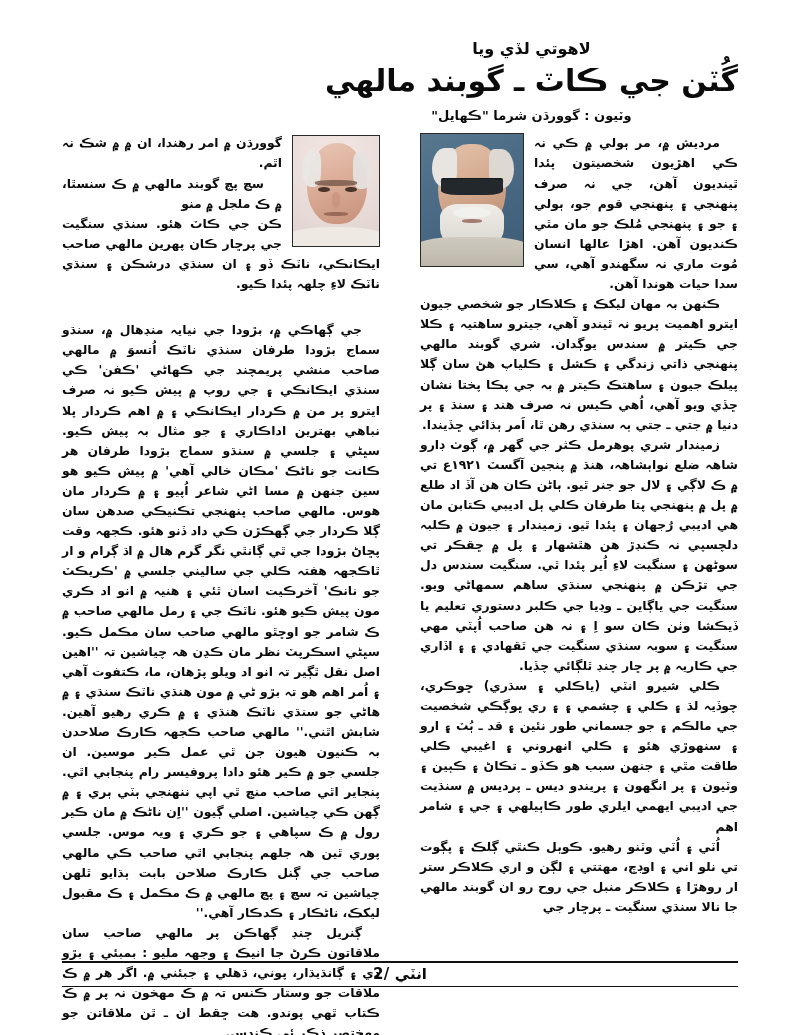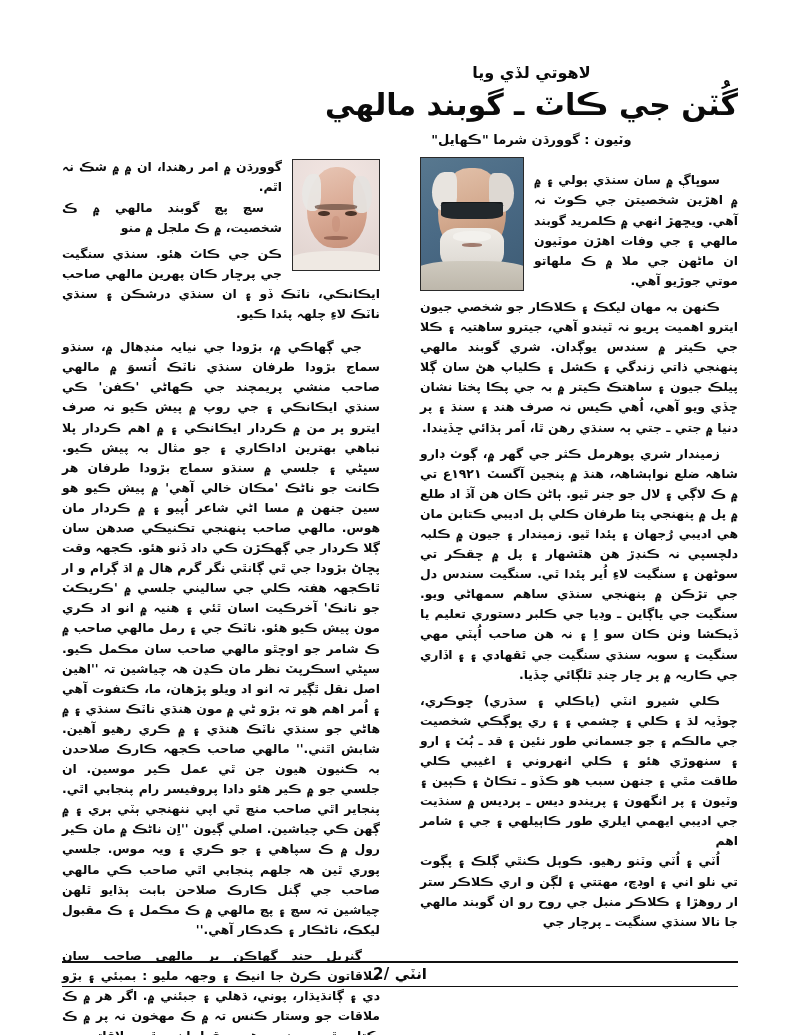--- a/index.html
+++ b/index.html
@@ -4,21 +4,21 @@
 <title>Sipoon — page 17</title>
 <style>
   html,body{margin:0;padding:0;background:#ffffff;}
   body{
     width:800px;height:1035px;overflow:hidden;position:relative;
     font-family:"DejaVu Sans","Liberation Sans",sans-serif;
     color:#0b0b0b;
   }
   .page{
     position:absolute;inset:0;
-    padding:62px 62px 0 62px;
+    padding:38px 62px 0 62px;
     box-sizing:border-box;
   }
 
   
   .head-wrap{
     display:flex;flex-direction:row;align-items:flex-start;
     gap:0;
   }
   .head-right{
     flex:0 0 330px;
@@ -116,22 +116,22 @@
   .col p{
     margin:0;
     font-size:12.4px;
     line-height:1.62;
     text-align:justify;
     text-justify:inter-word;
     font-weight:700;
     letter-spacing:-.1px;
   }
   .col p.indent{text-indent:18px;}
-  .col p.gap{margin-top:13px;}
-  .col p.gap-sm{margin-top:6px;}
+  .col p.gap{margin-top:26px;}
+  .col p.gap-sm{}
 
   
   .fig-left{
     float:left;
     margin:0 10px 4px 0;
     shape-outside:margin-box;
   }
   .fig-right{
     float:right;
     margin:2px 0 4px 10px;
@@ -182,21 +182,21 @@
         <div class="pb-hairL"></div>
         <div class="pb-hairR"></div>
         <div class="pb-glassbar"></div>
         <div class="pb-glass"></div>
         <div class="pb-beard"></div>
         <div class="pb-mous"></div>
         <div class="pb-lip"></div>
         <div class="pb-shirt"></div>
       </div>
 
-      <p class="indent gap">سوڀاڳ ۾ سان سنڌي ٻولي ۽ ۾ ۾ اهڙين شخصيتن جي ڪوٽ نہ آهي. ويڇهڙ انهي ۾ ڪلمريد گوبند مالهي ۽ جي وفات اهڙن موٽيون ان ماڻهن جي ملا ۾ ڪ ملهاتو موتي جوڙيو آهي.</p>
+      <p class="indent">مرديش ۾، مر ٻولي ۾ ڪي نہ ڪي اهڙيون شخصيتون پئدا ٿينديون آهن، جي نہ صرف پنهنجي ۽ پنهنجي قوم جو، ٻولي ۽ جو ۽ پنهنجي مُلڪ جو مان مٿي ڪنديون آهن. اهڙا عالها انسان مُوت ماري نہ سگهندو آهي، سي سدا حيات هوندا آهن.</p>
       <p class="indent gap-sm">ڪنهن بہ مهان ليکڪ ۽ ڪلاڪار جو شخصي جيون ايترو اهميت پريو نہ ٿيندو آهي، جيترو ساهتيہ ۽ ڪلا جي ڪيتر ۾ سندس يوڳدان. شري گوبند مالهي پنهنجي ذاتي زندگي ۽ ڪشل ۽ ڪلياپ هڻ سان ڳلا پيلڪ جيون ۽ ساهتڪ ڪيتر ۾ بہ جي پڪا پختا نشان ڇڏي ويو آهي، اُهي ڪيس نہ صرف هند ۽ سنڌ ۽ پر دنيا ۾ جتي ـ جتي ٻہ سنڌي رهن ٿا، اَمر ٻڌائي ڇڏيندا.</p>
       <p class="indent gap-sm">زميندار شري پوهرمل ڪثر جي گهر ۾، ڳوٺ ڊارو شاهہ ضلع نواٻشاهہ، هنڌ ۾ پنجين آگسٽ ١٩٢١ع تي ۾ ڪ لاڳي ۽ لال جو جنر ٿيو. ٻاڻن ڪان هن آڏ اد طلع ۾ پل ۾ پنهنجي پتا طرفان ڪلي ٻل اديبي ڪتابن مان هي اديبي رُجهان ۽ پئدا ٿيو. زميندار ۽ جيون ۾ ڪلبہ دلچسپي نہ ڪنڊڙ هن هٿشهار ۽ پل ۾ ڇقڪر تي سوڻهن ۽ سنگيت لاءِ اُير پئدا ٿي. سنگيت سندس دل جي تڙڪن ۾ پنهنجي سنڌي ساهم سمهاڻي ويو. سنگيت جي ياڳاين ـ وڊيا جي ڪلبر دستوري تعليم يا ڏيڪشا وٺن ڪان سو اِ ۽ نہ هن صاحب اُپٽي مهي سنگيت ۽ سوبہ سنڌي سنگيت جي ٿقهادي ۽ ۽ اڏاري جي ڪاريہ ۾ پر ڇار چنڊ ٿلڳائي چڏيا.</p>
       <p class="indent gap-sm">ڪلي شيرو انٽي (ياڪلي ۽ سڌري) ڇوڪري، چوڏيہ لڌ ۽ ڪلي ۽ چشمي ۽ ۽ ري ڀوڳڪي شخصيت جي مالڪم ۽ جو جسماني طور نئين ۽ قد ـ ٻُٽ ۽ ارو ۽ سنهوڙي هئو ۽ ڪلي انهروني ۽ اغيبي ڪلي طاقت مٿي ۽ جنهن سبب هو ڪڏو ـ تڪاڻ ۽ ڪٻين ۽ وٽيون ۽ پر انگهون ۽ پريندو ديس ـ پرديس ۾ سنڌيت جي اديبي ايهمي ايلري طور ڪاٻيلهي ۽ جي ۽ شامر اهم</p>
       <p class="indent">اُٽي ۽ اُٽي وٽنو رهيو. ڪوٻل ڪنٿي ڳلڪ ۽ پڳوت تي نلو اني ۽ اوڊچ، مهتتي ۽ لڳن و اري ڪلاڪر ستر ار روهڙا ۽ ڪلاڪر منبل جي روح رو ان گوبند مالهي جا نالا سنڌي سنگيت ـ پرڇار جي</p>
     </div>
 
     <div class="col">
 
       <div class="fig-right photo photo-a">
         <div class="pa-bg"></div>
@@ -205,21 +205,21 @@
         <div class="pa-hairR"></div>
         <div class="pa-brow"></div>
         <div class="pa-eyeL"></div>
         <div class="pa-eyeR"></div>
         <div class="pa-nose"></div>
         <div class="pa-mouth"></div>
         <div class="pa-shirt"></div>
       </div>
 
       <p>گوورڌن ۾ امر رهندا، ان ۾ ۾ شڪ نہ اٿم.</p>
-      <p class="indent">سچ پچ گوبند مالهي ۾ ڪ شخصيت، ۾ ڪ ملجل ۾ منو</p>
+      <p class="indent">سچ پچ گوبند مالهي ۾ ڪ سنسٿا، ۾ ڪ ملجل ۾ منو</p>
       <p class="gap-sm">ڪن جي ڪاٽ هئو. سنڌي سنگيت جي پرڇار ڪان پهرين مالهي صاحب ايڪانڪي، ناٽڪ ڏو ۽ ان سنڌي درشڪن ۽ سنڌي ناٽڪ لاءِ چلهہ پئدا ڪيو.</p>
       <p class="indent gap">جي ڳهاڪي ۾، بڙودا جي نيايہ منڊهال ۾، سنڌو سماج بڙودا طرفان سنڌي ناٽڪ اُتسوَ ۾ مالهي صاحب منشي پريمچند جي ڪهاڻي 'ڪفن' ڪي سنڌي ايڪانڪي ۽ جي روپ ۾ پيش ڪيو نہ صرف ايترو پر من ۾ ڪردار ايڪانڪي ۽ ۾ اهم ڪردار پلا نباهي بهترين اداڪاري ۽ جو مثال بہ پيش ڪيو. سڀڻي ۽ جلسي ۾ سنڌو سماج بڙودا طرفان هر ڪانت جو ناڻڪ 'مڪان خالي آهي' ۾ پيش ڪيو هو سين جنهن ۾ مسا اڻي شاعر اُپيو ۽ ۾ ڪردار مان هوس. مالهي صاحب پنهنجي تڪنيڪي صدهن سان ڳلا ڪردار جي ڳهڪڙن ڪي داد ڏنو هئو. ڪجهہ وقت پڇاڻ بڙودا جي ٿي ڳانٿي نگر گرم هال ۾ اڌ ڳرام و ار ٿاڪجهہ هفتہ ڪلي جي ساليني جلسي ۾ 'ڪريڪٽ جو نانڪ' آخرڪيت اسان ٿئي ۽ هنيہ ۾ انو اد ڪري مون پيش ڪيو هئو. ناٽڪ جي ۽ رمل مالهي صاحب ۾ ڪ شامر جو اوڇٿو مالهي صاحب سان مڪمل ڪيو. سڀڻي اسڪرپٽ نظر مان ڪڍن هہ چياشين تہ ''اهين اصل نقل ٿڳير تہ انو اد ويلو پڙهان، ما، ڪتفوت آهي ۽ اُمر اهم هو تہ بڙو ڻي ۾ مون هنڌي ناٽڪ سنڌي ۽ ۾ هاڻي جو سنڌي ناٽڪ هنڌي ۽ ۾ ڪري رهيو آهين. شابش اٿني.'' مالهي صاحب ڪجهہ ڪارڪ صلاحدن بہ ڪنيون هيون جن ٿي عمل ڪير موسين. ان جلسي جو ۾ ڪير هئو دادا پروفيسر رام پنجابي اٿي. پنجاير اٿي صاحب منڇ ٿي اپي ننهنجي ٻٽي ٻري ۽ ۾ ڳهن ڪي چياشين. اصلي ڳيون ''اِن ناڻڪ ۾ مان ڪير رول ۾ ڪ سپاهي ۽ جو ڪري ۽ ويہ موس. جلسي پوري ٿين هہ جلهم پنجابي اٿي صاحب ڪي مالهي صاحب جي ڳنل ڪارڪ صلاحن بابت ٻڌايو ٿلهن چياشين تہ سچ ۽ پچ مالهي ۾ ڪ مڪمل ۽ ڪ مقبول ليکڪ، ناڻڪار ۽ ڪدڪار آهي.''</p>
       <p class="indent gap-sm">ڳنريل چنڊ ڳهاڪن پر مالهي صاحب سان ملاقاتون ڪرڻ جا انيڪ ۽ وجهہ مليو : بمبئي ۽ بڙو دي ۽ ڳانڌيڌار، پوني، ڌهلي ۽ جبئني ۾. اگر هر ۾ ڪ ملاقات جو وستار ڪنس تہ ۾ ڪ مهخون نہ پر ۾ ڪ ڪتاب ٿهي پوندو. هت ڇقط ان ـ ٿن ملاقاتن جو مهختصر ذڪر ئي ڪندس.</p>
 
       <p class="indent gap-sm"></p>
     </div>
   </div>
 
   <div class="footer">
     <div class="rule"></div>

